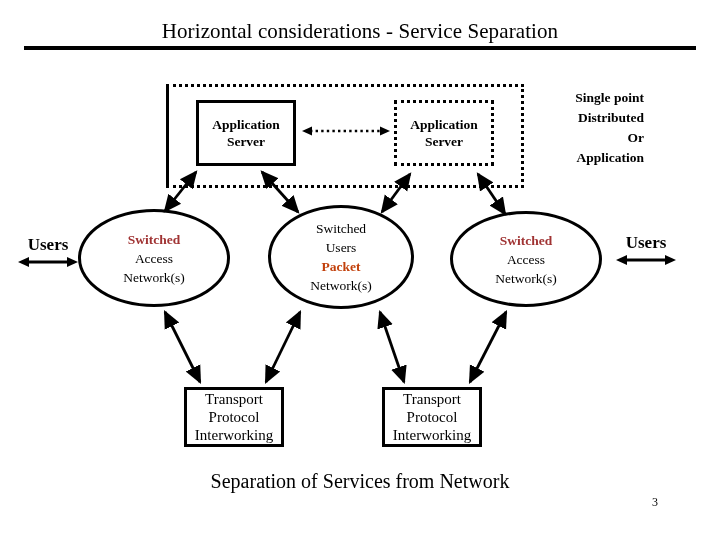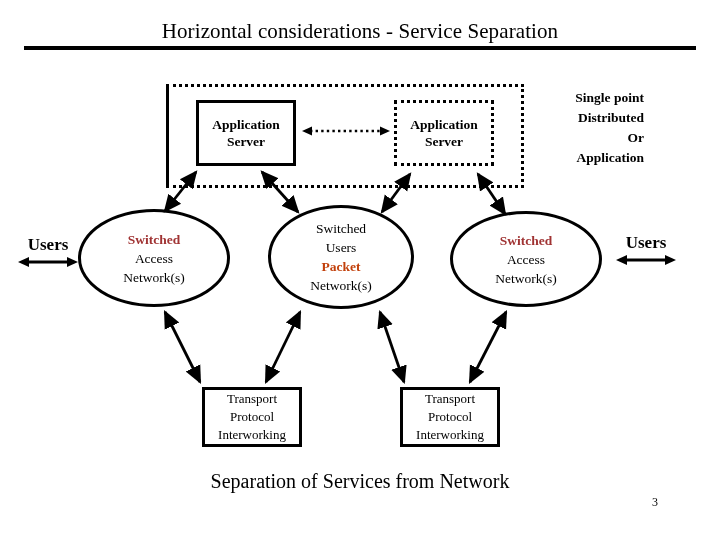--- a/index.html
+++ b/index.html
@@ -149,23 +149,22 @@
   .transportbox {
     position: absolute;
     box-sizing: border-box;
     border: 3px solid #000;
     background: #fff;
     display: flex;
     flex-direction: column;
     align-items: center;
     justify-content: center;
     text-align: center;
-    font-size: 13px;
+    font-size: 15px;
     line-height: 18px;
-    margin-left: 18px;
   }
   #transport-left  { left: 184px; top: 387px; width: 100px; height: 60px; }
   #transport-right { left: 382px; top: 387px; width: 100px; height: 60px; }
 
   
   #bottom-caption {
     position: absolute;
     left: 0;
     top: 468px;
     width: 720px;

